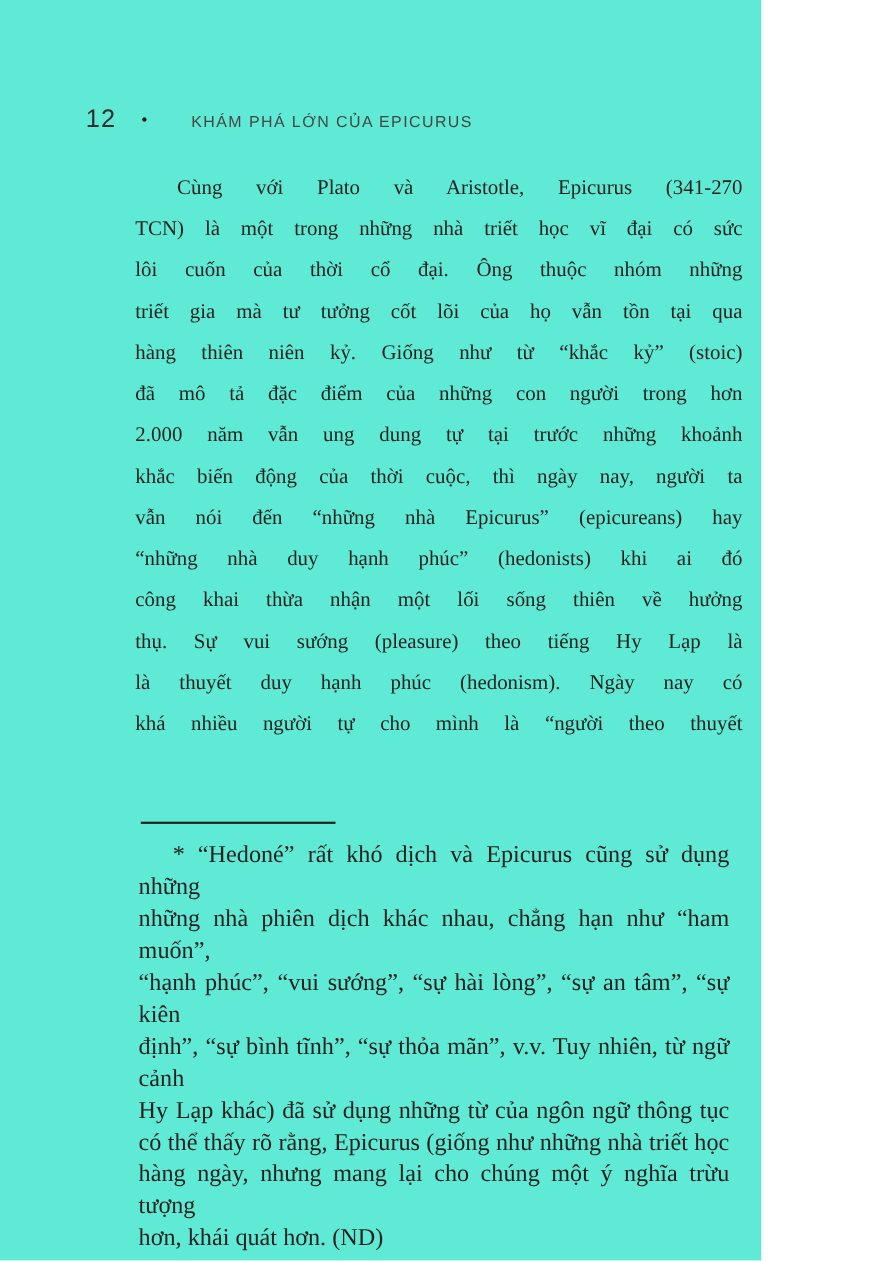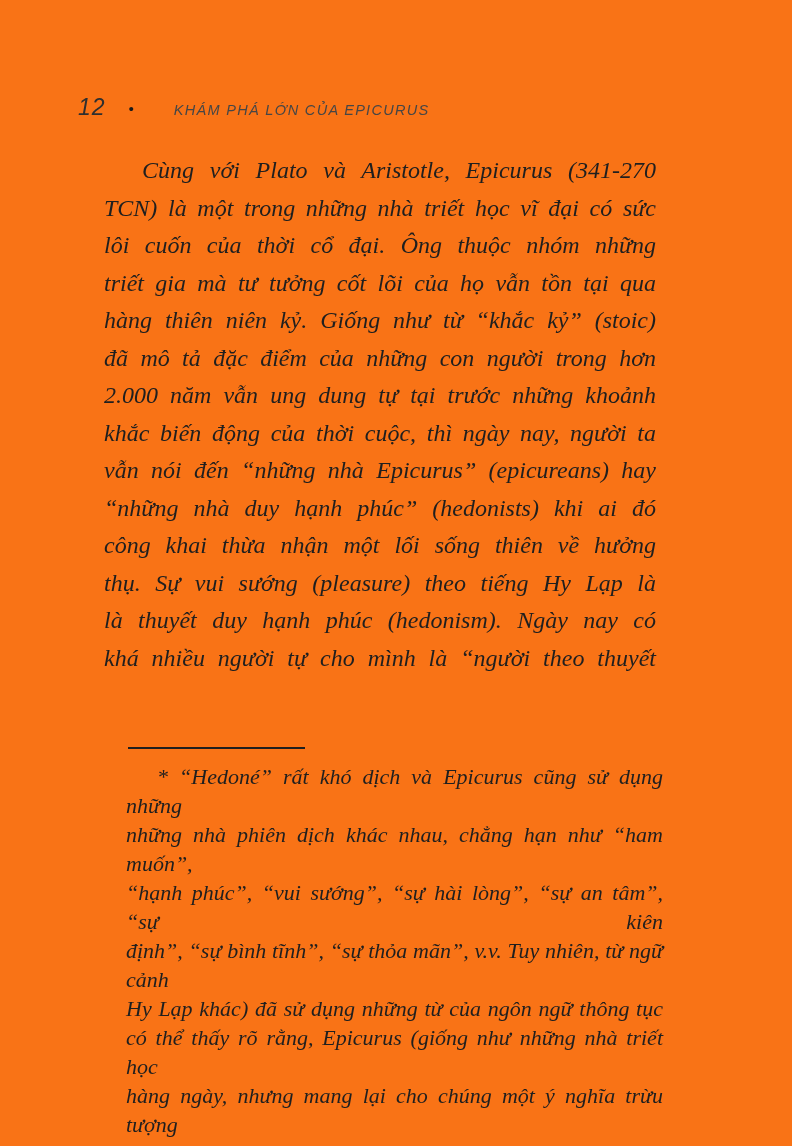--- a/index.html
+++ b/index.html
@@ -1,23 +1,22 @@
 <!DOCTYPE html>
 <html><head>
 <meta charset="utf-8">
 <style>
   html, body { margin: 0; padding: 0; background: #ffffff; }
   .page {
     position: relative;
-    width: 792px;
+    width: 692px;
     height: 1146px;
-    background: #f97316;
+    background: #5eead4;
     overflow: hidden;
     font-family: "Liberation Serif", serif;
-    font-style: italic;
   }
   .running-header {
     position: absolute;
     left: 78px;
     top: 94px;
     display: flex;
     align-items: baseline;
     font-family: "Liberation Sans", sans-serif;
   }
   .pagenum {
@@ -35,24 +34,24 @@
   }
   .htitle {
     font-size: 14.5px;
     font-weight: 400;
     color: #464646;
     letter-spacing: 1.3px;
     margin-left: 40px;
   }
   .body-text {
     position: absolute;
-    left: 104px;
+    left: 123px;
     top: 152px;
     width: 552px;
-    font-size: 24px;
+    font-size: 19px;
     line-height: 37.5px;
     color: #1f1f1f;
   }
   .body-text .line {
     text-align: justify;
     text-align-last: justify;
   }
   .body-text .line:first-child { text-indent: 38px; }
   sup.fn-mark {
     font-size: 58%;

